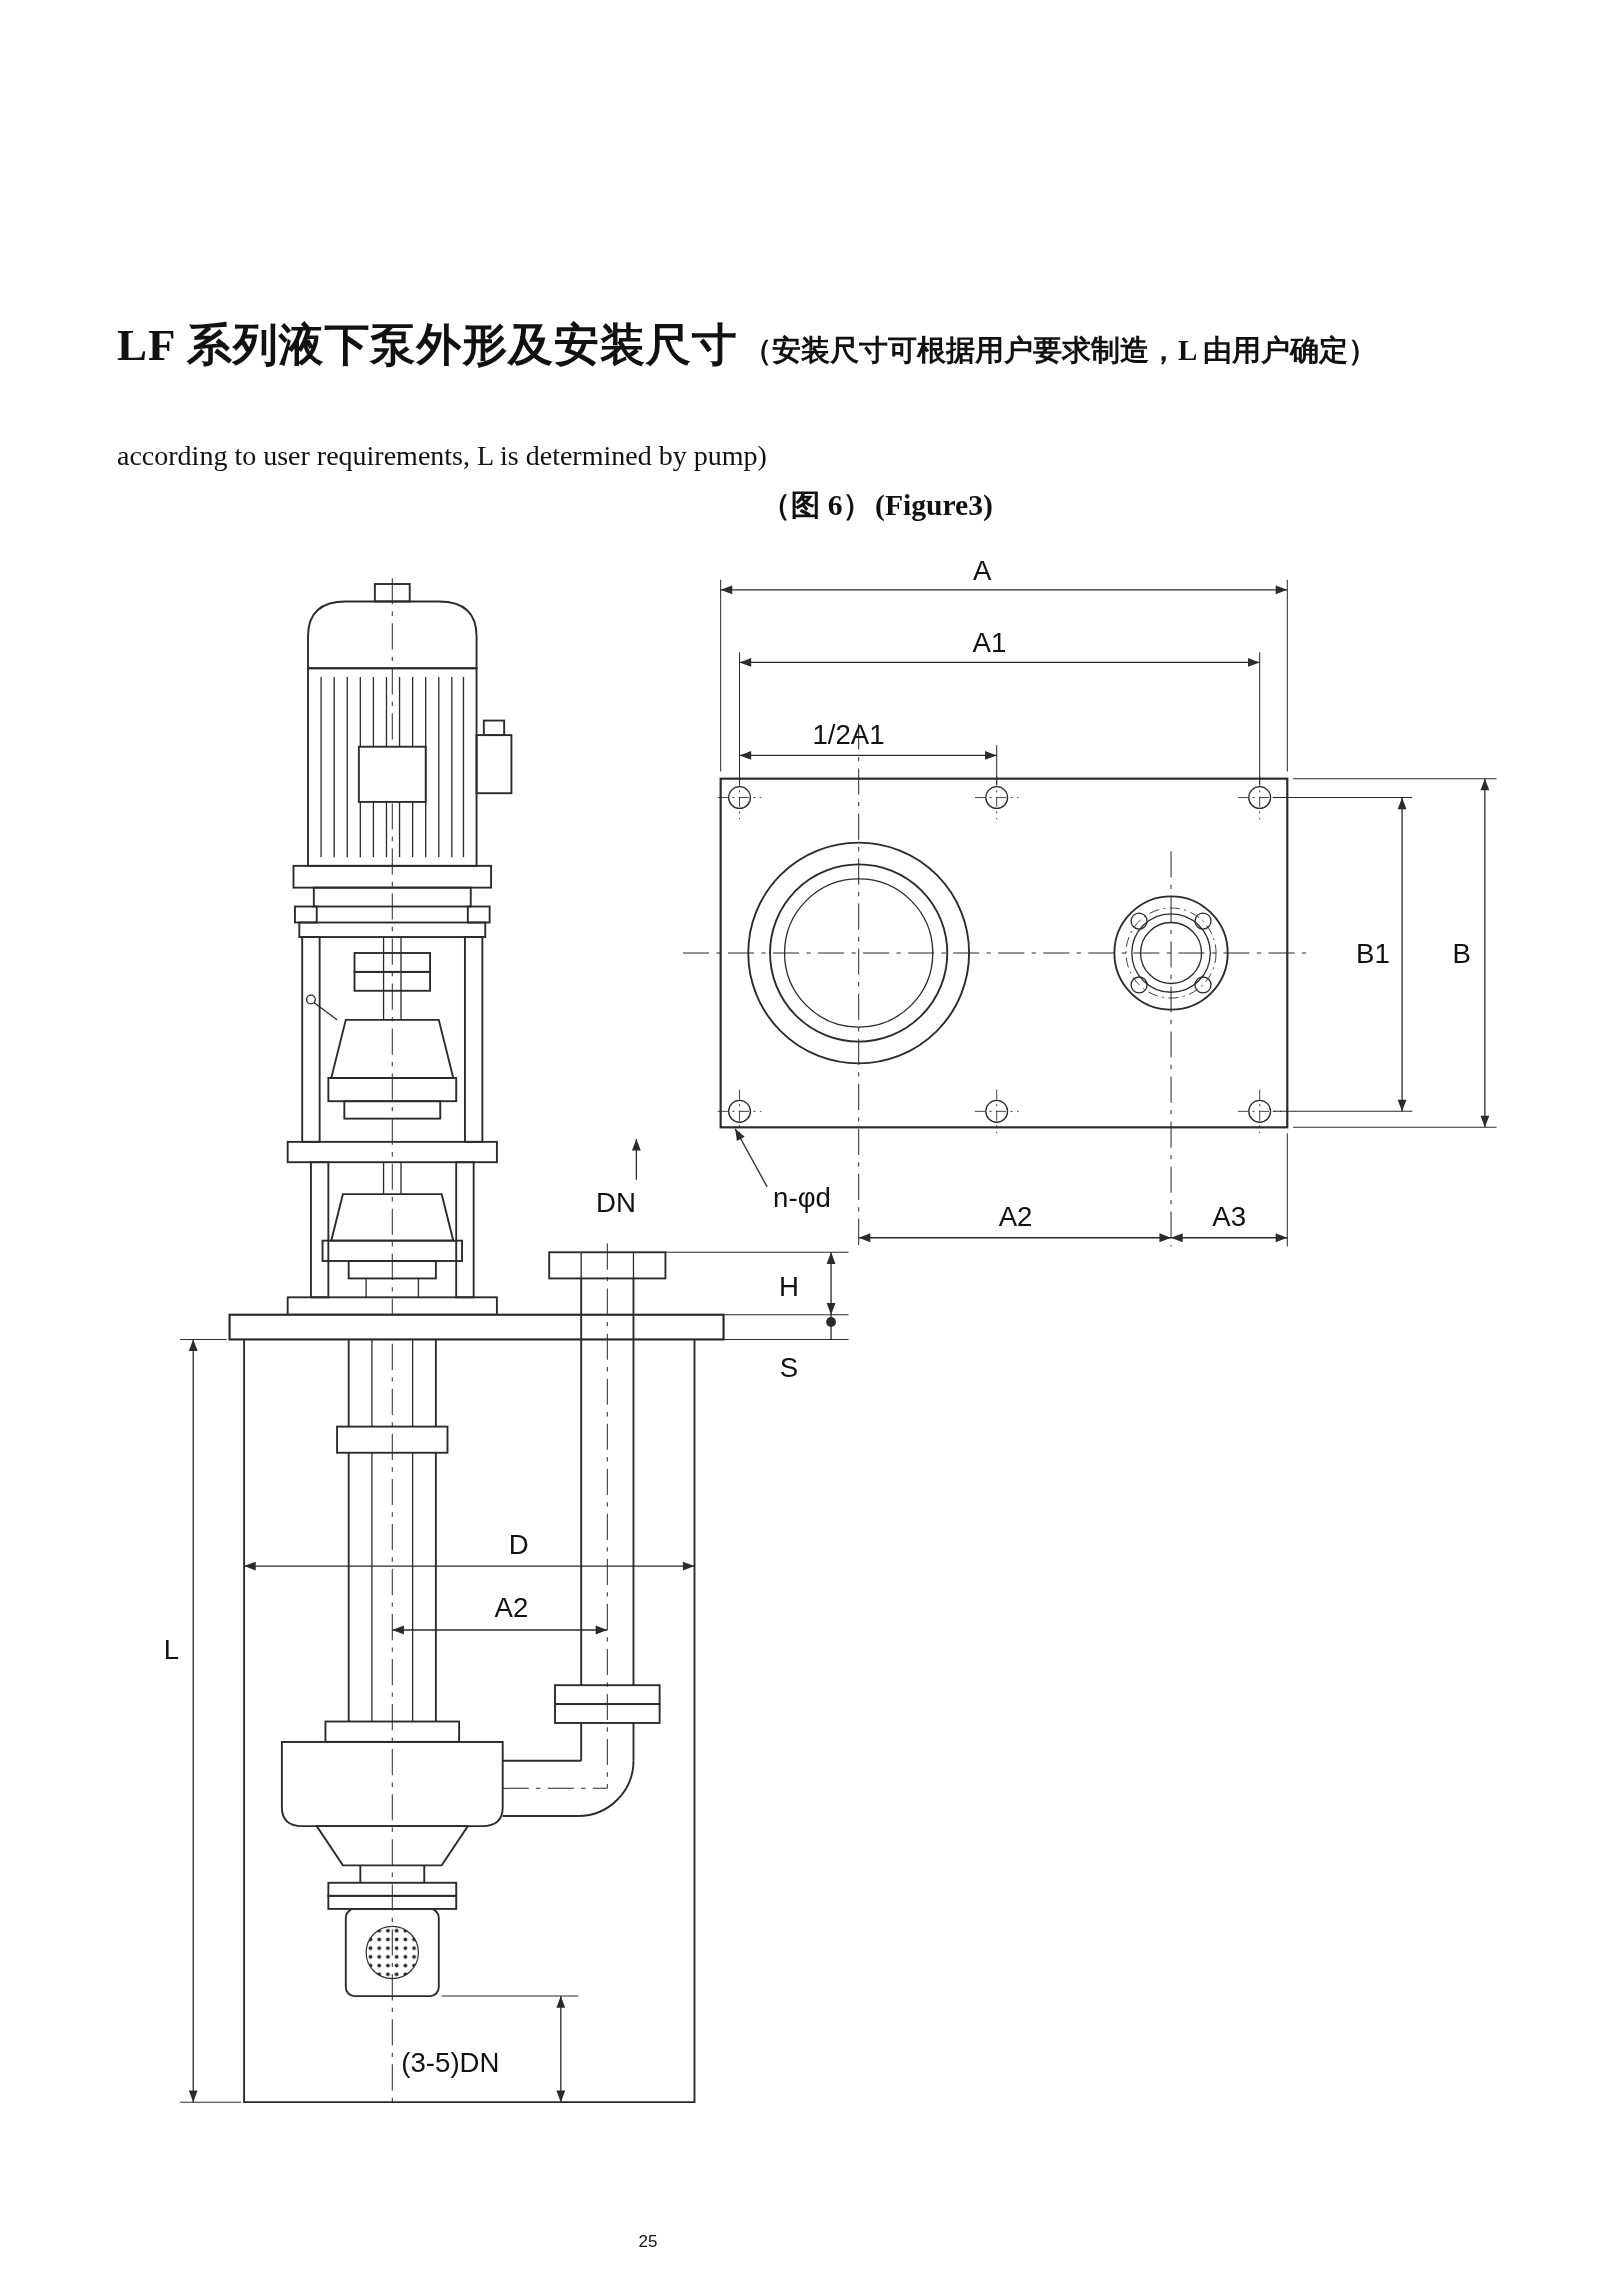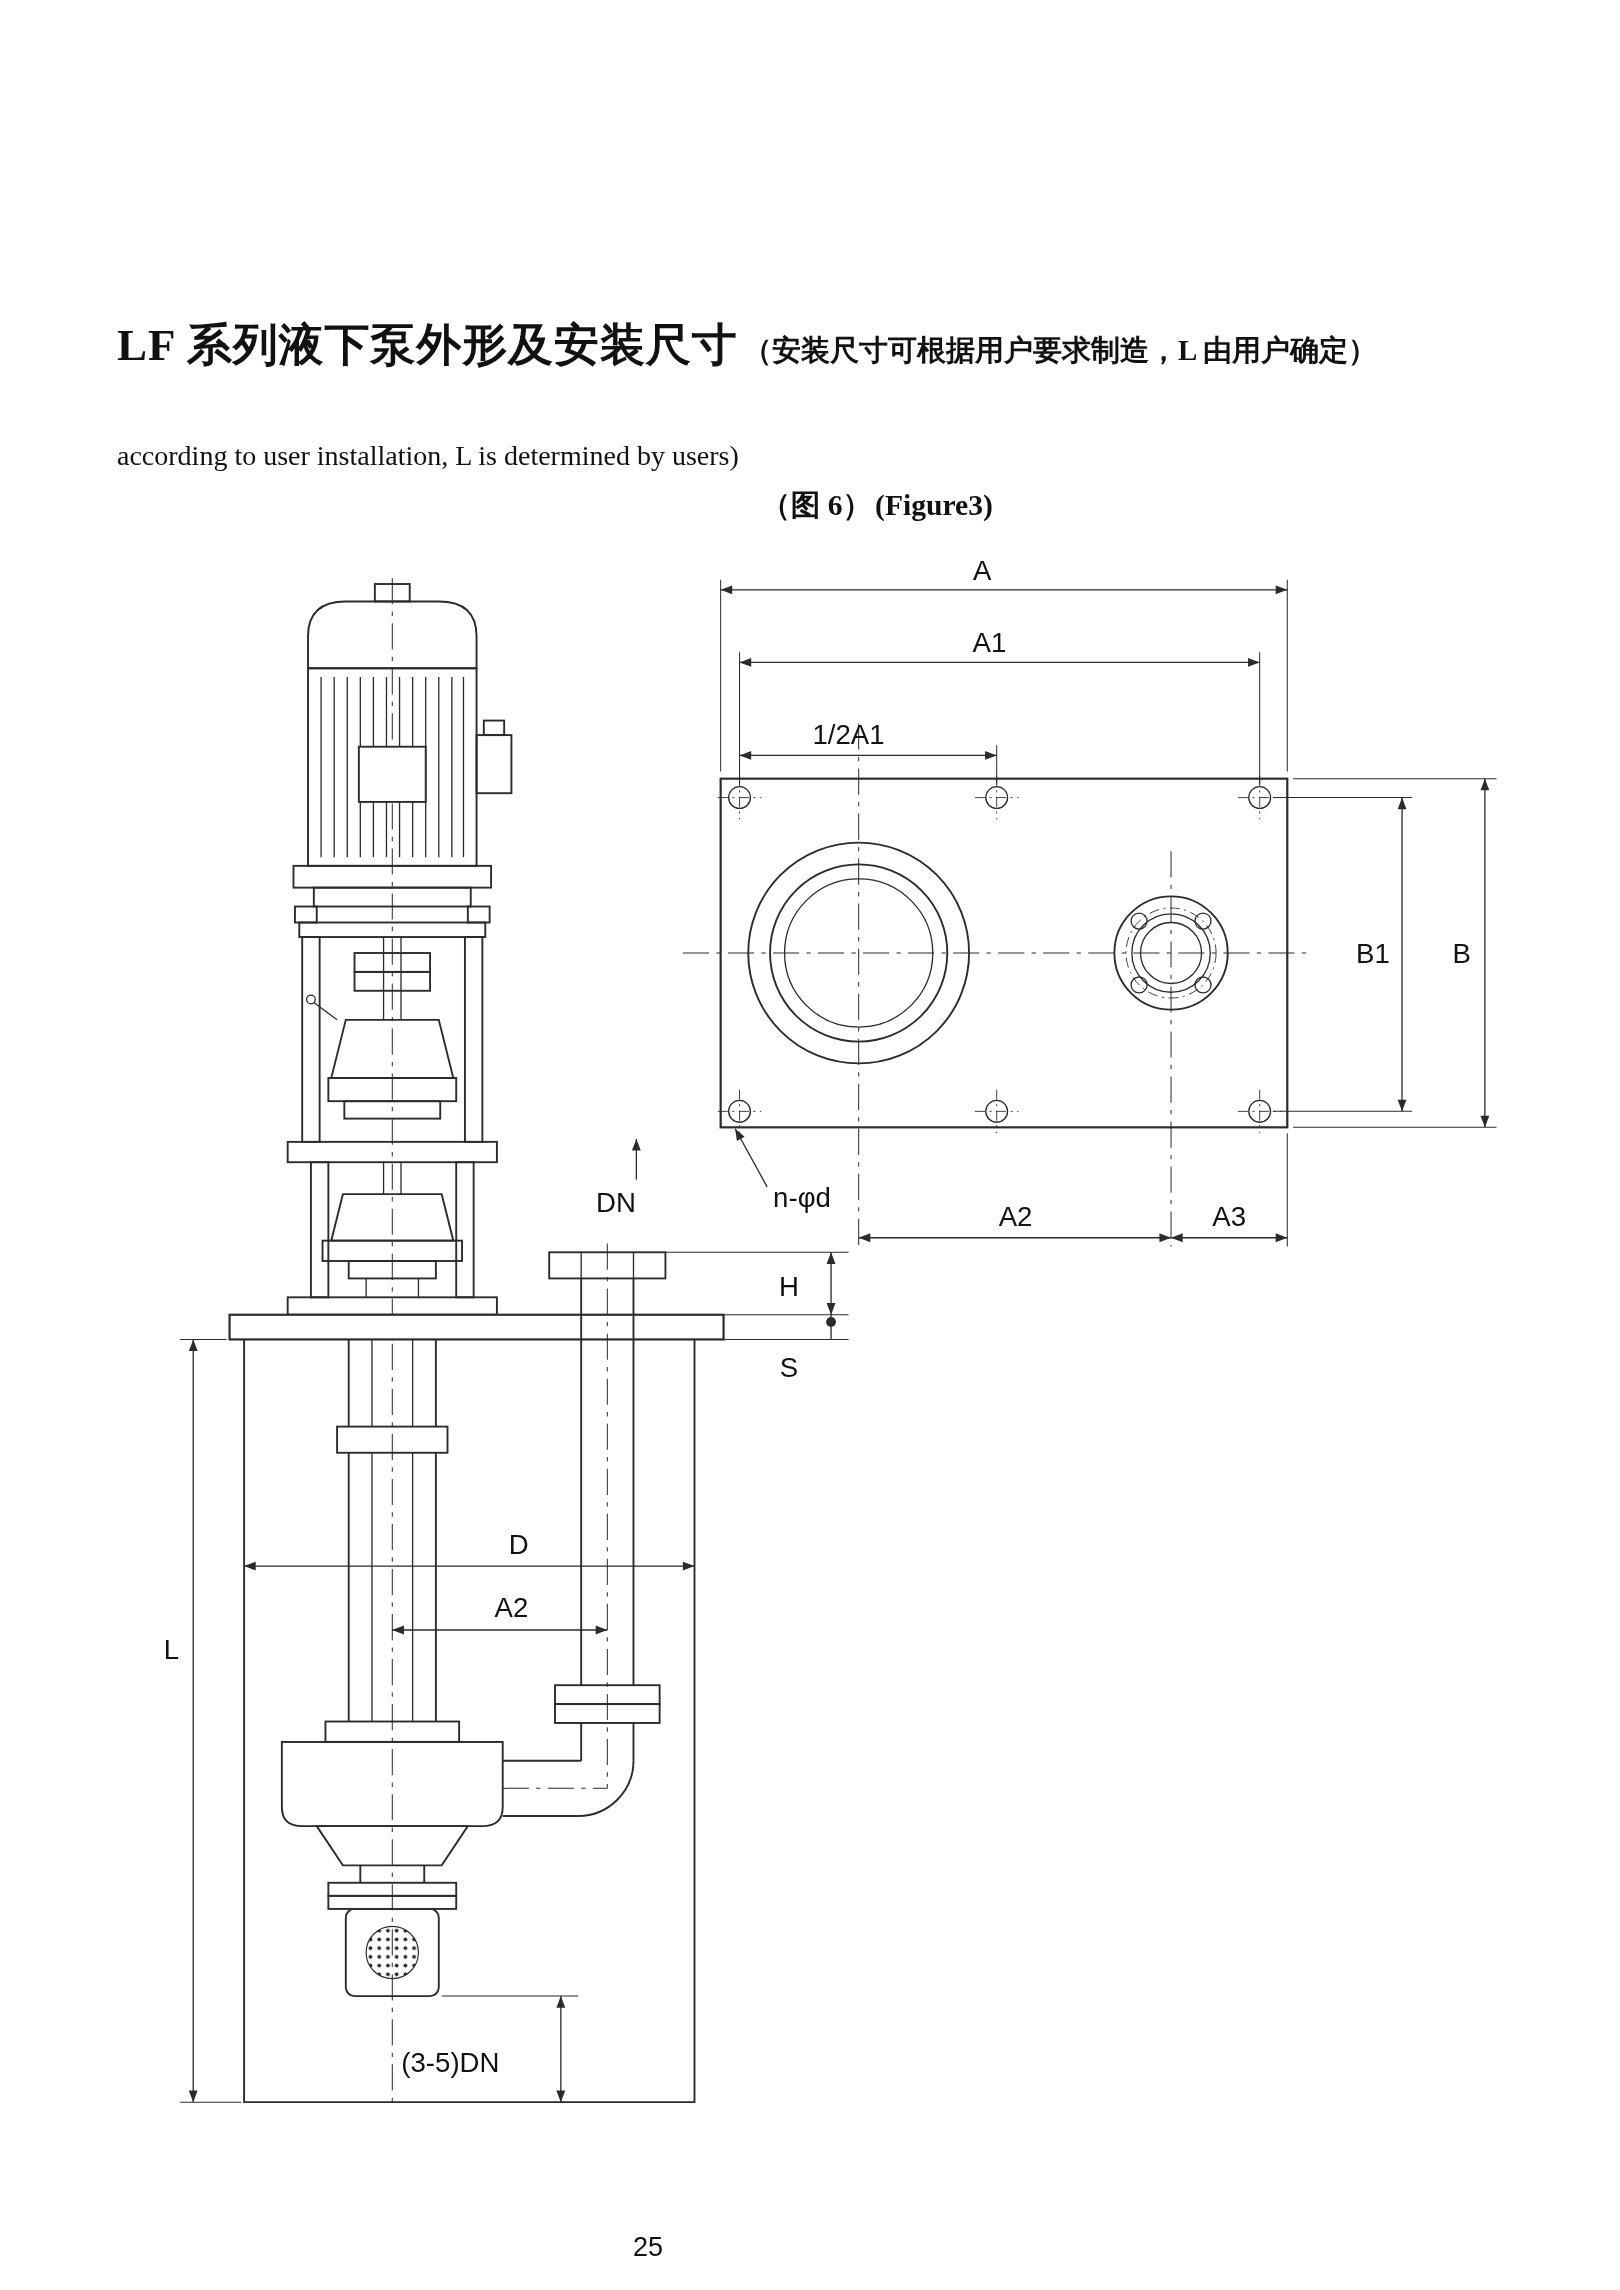--- a/index.html
+++ b/index.html
@@ -9,21 +9,21 @@
     margin:0 auto;
   }
   .title-block{position:absolute;left:117px;top:315px;white-space:nowrap;}
   .title-main{font-size:45px;font-weight:bold;letter-spacing:0.9px;}
   .title-note{font-size:29px;font-weight:bold;margin-left:5.4px;}
   .subtitle{position:absolute;left:117px;top:399px;font-size:28px;line-height:1.34;width:1272px;margin:0;}
   .caption{position:absolute;left:116px;top:485px;width:1522px;text-align:center;margin:0;
            font-size:29.6px;font-weight:bold;}
   .caption .cap-en{margin-left:3px;}
   .page-num{position:absolute;left:0;top:2232px;width:1296px;text-align:center;
-            font-size:27px;font-family:"Liberation Sans",sans-serif;}
+            font-size:17px;font-family:"Liberation Sans",sans-serif;}
   .drawing{position:absolute;left:0;top:0;width:1620px;height:2291px;}
 
   
   .ol   {stroke:#2b2b2b;fill:none;stroke-width:1.3;}
   .ol14 {stroke:#2b2b2b;fill:none;stroke-width:1.5;}
   .wfill{fill:#ffffff;}
   .thin {stroke:#2b2b2b;fill:none;stroke-width:0.9;}
   .dim  {stroke:#2b2b2b;fill:none;stroke-width:0.9;}
   .ext  {stroke:#2b2b2b;fill:none;stroke-width:0.7;}
   .cl   {stroke:#2b2b2b;fill:none;stroke-width:0.7;stroke-dasharray:18 5 3 5;}
@@ -33,21 +33,21 @@
 </head>
 <body>
 
 <div class="page">
 
   <div class="title-block">
     <span class="title-main">LF 系列液下泵外形及安装尺寸</span><span class="title-note">（安装尺寸可根据用户要求制造，L 由用户确定）</span>
   </div>
   <p class="subtitle">
     <br>
-    <span>according to user installation, L is determined by users)</span>
+    <span>according to user requirements, L is determined by pump)</span>
   </p>
   <p class="caption">
     <span class="cap-zh">（图 6）</span><span class="cap-en">(Figure3)</span>
   </p>
 
   <svg class="drawing" viewBox="0 0 1115 1577" preserveAspectRatio="none" xmlns="http://www.w3.org/2000/svg">
     <defs>
       <marker id="arw" viewBox="0 0 10 10" refX="10" refY="5" markerWidth="11" markerHeight="8" markerUnits="userSpaceOnUse" orient="auto-start-reverse">
         <path d="M0,1.2 L10,5 L0,8.8 z" fill="#2b2b2b"></path>
       </marker>

